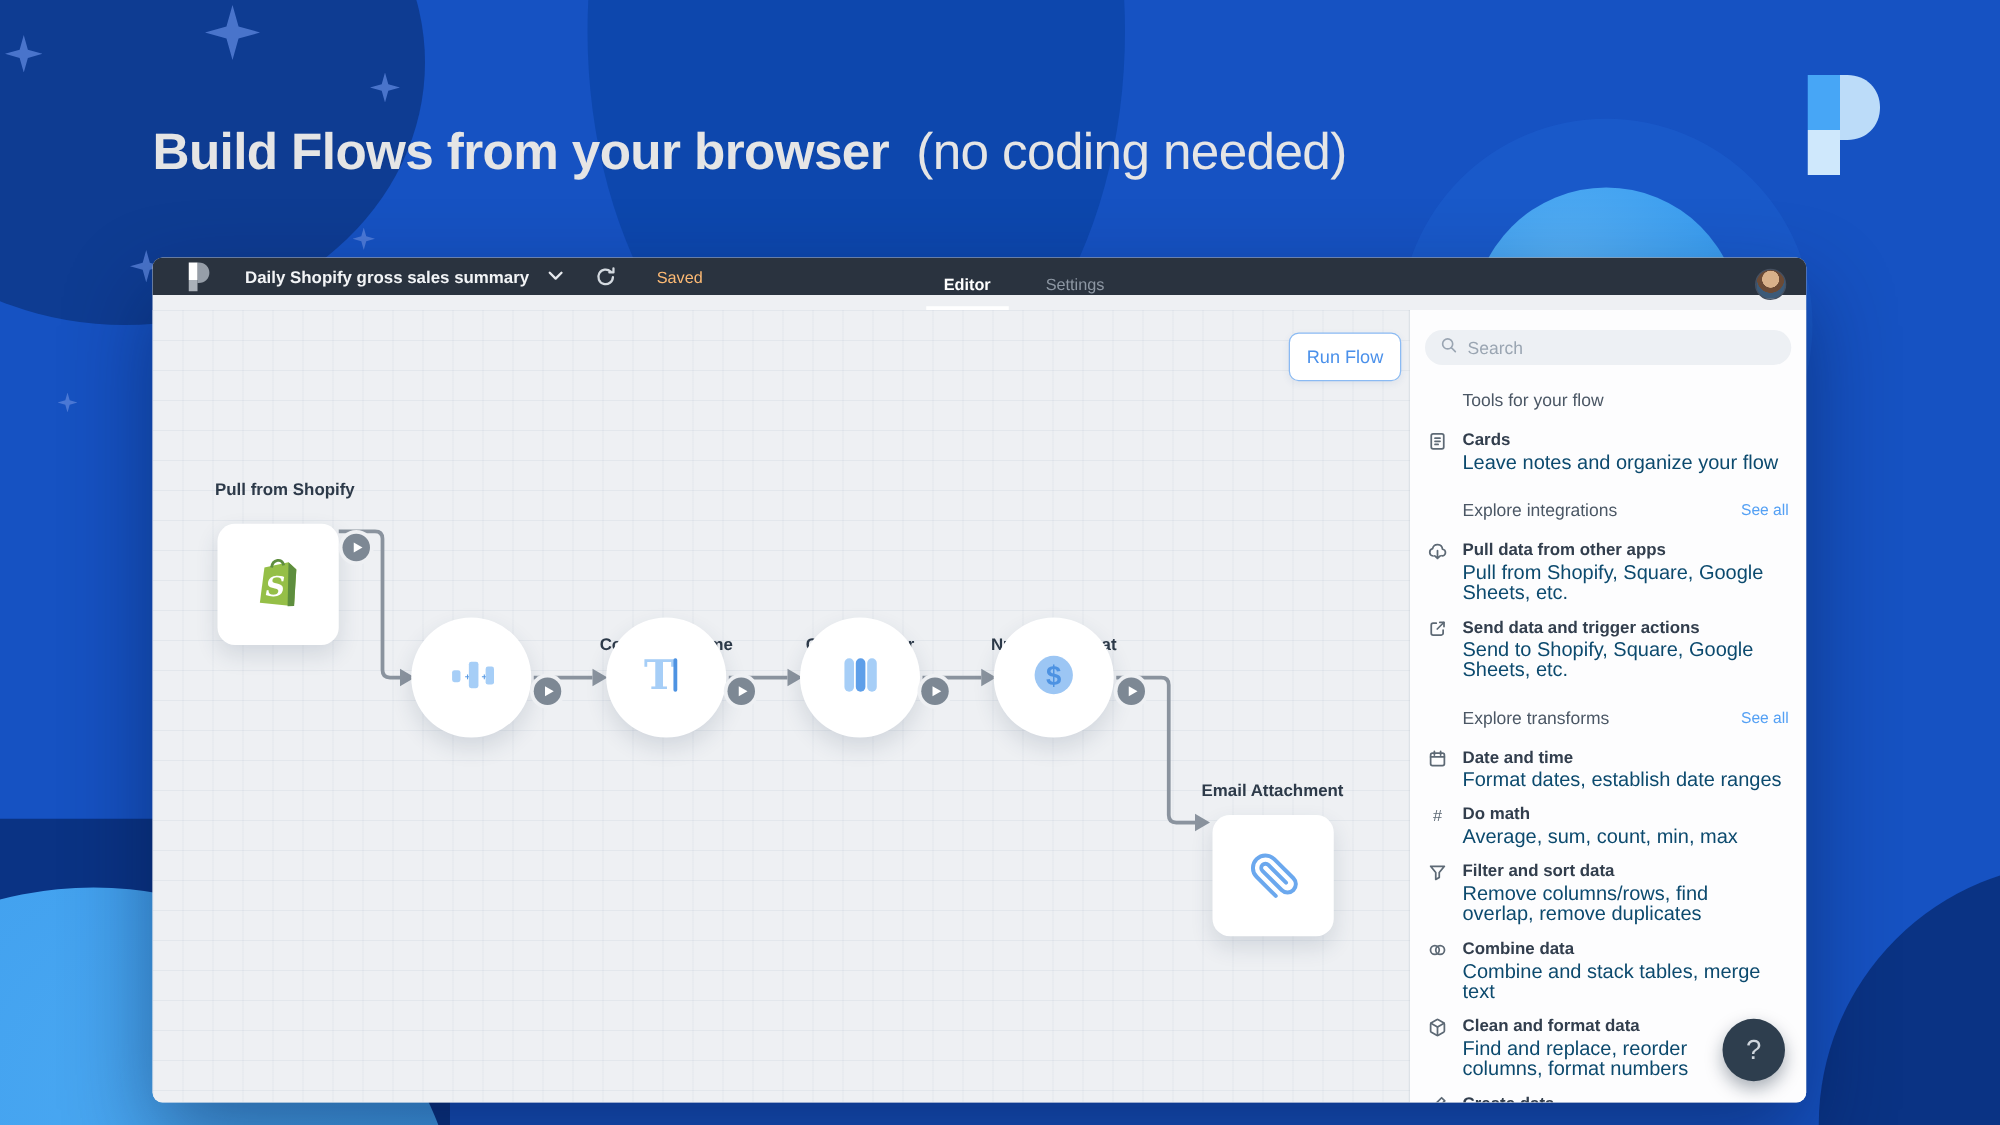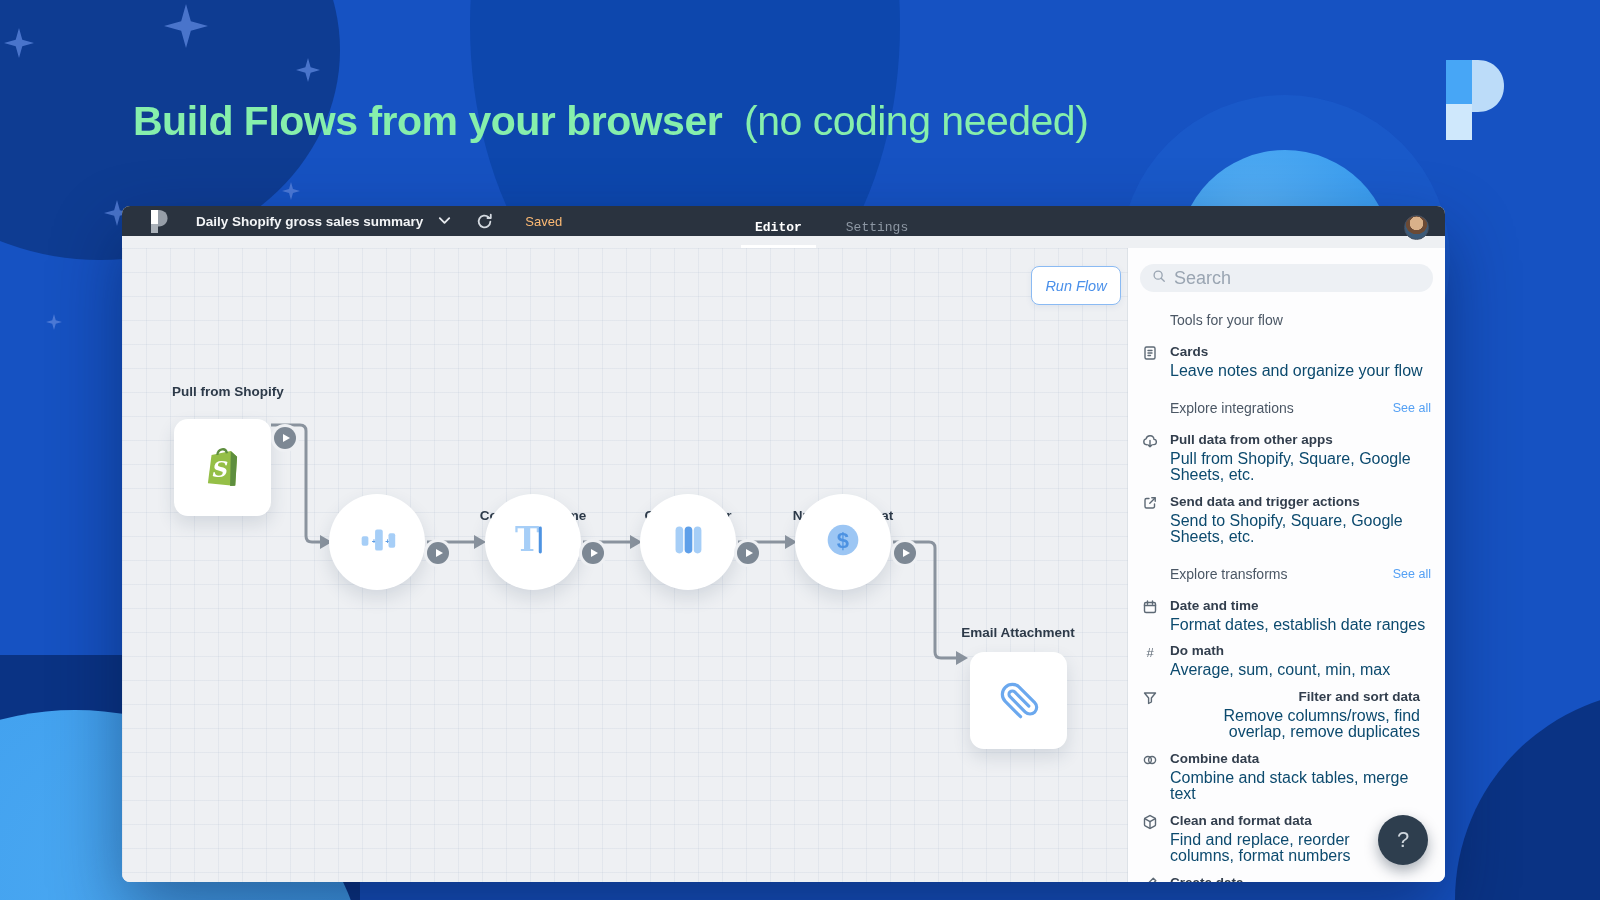--- a/index.html
+++ b/index.html
@@ -16,73 +16,73 @@
             background:radial-gradient(circle at 35% 30%, #55aef3 0%, #3d9ff0 55%, #2f8fe5 100%); }
   .planet-halo { left:1120px; top:95px; width:330px; height:330px; border-radius:50%; background:#1d5ecf; opacity:.55; }
   .bl-navy { left:-60px; top:655px; width:420px; height:400px; background:#0a3384; border-radius:60px; }
   .bl-circle { left:-220px; top:710px; width:590px; height:590px; border-radius:50%;
                background:radial-gradient(circle at 60% 30%, #4aa8f2 0%, #3f9fee 60%, #3794e6 100%); }
   .br-navy { left:1455px; top:690px; width:420px; height:420px; background:#0a3384; border-radius:50%; }
   .sparkle { background:#5e87de; opacity:.75;
              clip-path:polygon(50% 0%,61% 39%,100% 50%,61% 61%,50% 100%,39% 61%,0% 50%,39% 39%); }
 
   
-  .headline { position:absolute; left:133px; top:98px; color:#86efac; font-size:41px; letter-spacing:-0.5px; }
+  .headline { position:absolute; left:122px; top:98px; color:#e5e5e5; font-size:41px; letter-spacing:-0.5px; }
   .headline b { font-weight:800; }
   .headline span.light { font-weight:400; }
   .corner-logo { position:absolute; left:1446px; top:60px; }
 
   
   .window { position:absolute; left:122px; top:206px; width:1323px; height:676px;
             border-radius:8px; background:#eef0f3; box-shadow:0 30px 70px rgba(4,20,60,.45); overflow:hidden; }
 
   .topbar { position:absolute; left:0; top:0; right:0; height:30px; background:#2a333f;
             display:flex; align-items:center; color:#e8ebef; }
   .tb-logo { margin-left:26px; display:flex; align-items:center; }
   .tb-title { margin-left:28px; font-size:13.5px; font-weight:600; color:#f2f4f6; }
   .tb-chevron { margin-left:14px; display:flex; cursor:pointer; }
   .tb-refresh { margin-left:24px; display:flex; cursor:pointer; }
   .tb-saved { margin-left:32px; font-size:13px; color:#fdba74; }
-  .tb-tabs { position:absolute; left:611px; top:0; height:42px; display:flex;font-family:Liberation Mono, monospace; }
+  .tb-tabs { position:absolute; left:611px; top:0; height:42px; display:flex; }
   .tb-tab { height:42px; padding:0 22px; display:flex; align-items:center; font-size:13px; color:#8d97a3; position:relative; cursor:pointer; }
   .tb-tab.active { color:#ffffff; font-weight:600; }
   .tb-tab.active:after { content:""; position:absolute; left:8px; right:8px; bottom:0; height:3px; background:#ffffff; }
   .tb-avatar { position:absolute; right:16px; top:9px; width:25px; height:25px; border-radius:50%;
                background:radial-gradient(circle at 50% 32%, #d9b18a 0 34%, #6b4a35 36% 55%, #3c5a78 57% 100%);
                border:1px solid #465060; cursor:pointer; }
 
   
   .canvas { position:absolute; left:0; top:42px; width:1006px; bottom:0; background:#eef0f3;
     background-image:
       linear-gradient(rgba(160,175,195,.14) 1px, transparent 1px),
       linear-gradient(90deg, rgba(160,175,195,.14) 1px, transparent 1px);
     background-size:24px 24px; }
   .run-flow { position:absolute; left:909px; top:18px; width:90px; height:39px; background:#ffffff;
               border:1.5px solid #8abaf3; border-radius:8px; color:#4a90ea; font-size:14.5px;
               display:flex; align-items:center; justify-content:center; cursor:pointer;
-              box-shadow:0 2px 6px rgba(50,90,150,.08);font-style:italic; }
+              box-shadow:0 2px 6px rgba(50,90,150,.08); }
 
   .node-label { position:absolute; font-size:13.5px; font-weight:600; color:#2d3a49; white-space:nowrap; }
   .node { position:absolute; background:#ffffff; box-shadow:0 8px 18px rgba(45,65,95,.14); cursor:pointer;
           display:flex; align-items:center; justify-content:center; }
   .node.square { width:97px; height:97px; border-radius:14px; }
   .node.circle { width:96px; height:96px; border-radius:50%; }
 
   .flow-svg { position:absolute; left:0; top:0; }
   .play-btn { position:absolute; width:22px; height:22px; border-radius:50%; background:#7d8894;
               box-shadow:0 0 0 3px #eef0f3; display:flex; align-items:center; justify-content:center; cursor:pointer; }
   .play-btn:after { content:""; margin-left:2px; border-left:7px solid #ffffff;
                     border-top:4.5px solid transparent; border-bottom:4.5px solid transparent; }
 
   
   .sidebar { position:absolute; right:0; top:42px; width:317px; bottom:0; background:#fdfdfe;
              padding:16px 12px 0 12px; overflow:hidden; box-shadow:-1px 0 0 rgba(190,200,210,.35); }
   .search { height:28px; background:#edf0f4; border-radius:14px; display:flex; align-items:center;
             padding:0 12px; gap:8px; cursor:text; }
-  .search input { border:none; background:transparent; outline:none; font-size:18px; color:#404040;
+  .search input { border:none; background:transparent; outline:none; font-size:14px; color:#404040;
                   font-family:"Liberation Sans", sans-serif; width:100%; }
   .search input::placeholder { color:#9aa5b2; }
   .sb-header { display:flex; align-items:center; justify-content:space-between;
                margin:20px 2px 15px 2px; }
   .sb-header .hd { font-size:14px; color:#4b5765;margin-left:28px; }
   .sb-header .see-all { font-size:12.5px; color:#54a0f4; cursor:pointer; }
   .sb-item { display:flex; gap:12px; padding:0 2px; margin-bottom:9px; cursor:pointer; }
   .sb-icon { width:16px; flex:0 0 16px; margin-top:2px; display:flex; justify-content:center; }
   .sb-item .tt { font-size:13.5px; font-weight:600; color:#323e4d; line-height:18px; }
   .sb-item .st { font-size:16px; color:#0c4a6e; line-height:16.5px; margin-top:2px; }
@@ -332,21 +332,21 @@
         <div class="tt">Do math</div>
         <div class="st">Average, sum, count, min, max</div>
       </div>
     </div>
     <div class="sb-item">
       <span class="sb-icon">
         <svg class="icn" width="16" height="16" viewBox="0 0 16 16">
             <path d="M2.5 3h11L9.4 8v4l-2.8 1.5V8Z"></path>
           </svg>
       </span>
-      <div style="max-width:250px;text-align:right;">
+      <div style="max-width:250px;">
         <div class="tt">Filter and sort data</div>
         <div class="st">Remove columns/rows, find overlap, remove duplicates</div>
       </div>
     </div>
     <div class="sb-item">
       <span class="sb-icon">
         <svg class="icn" width="16" height="16" viewBox="0 0 16 16">
             <circle cx="5.9" cy="8" r="3.5"></circle>
             <circle cx="10.1" cy="8" r="3.5"></circle>
           </svg>

